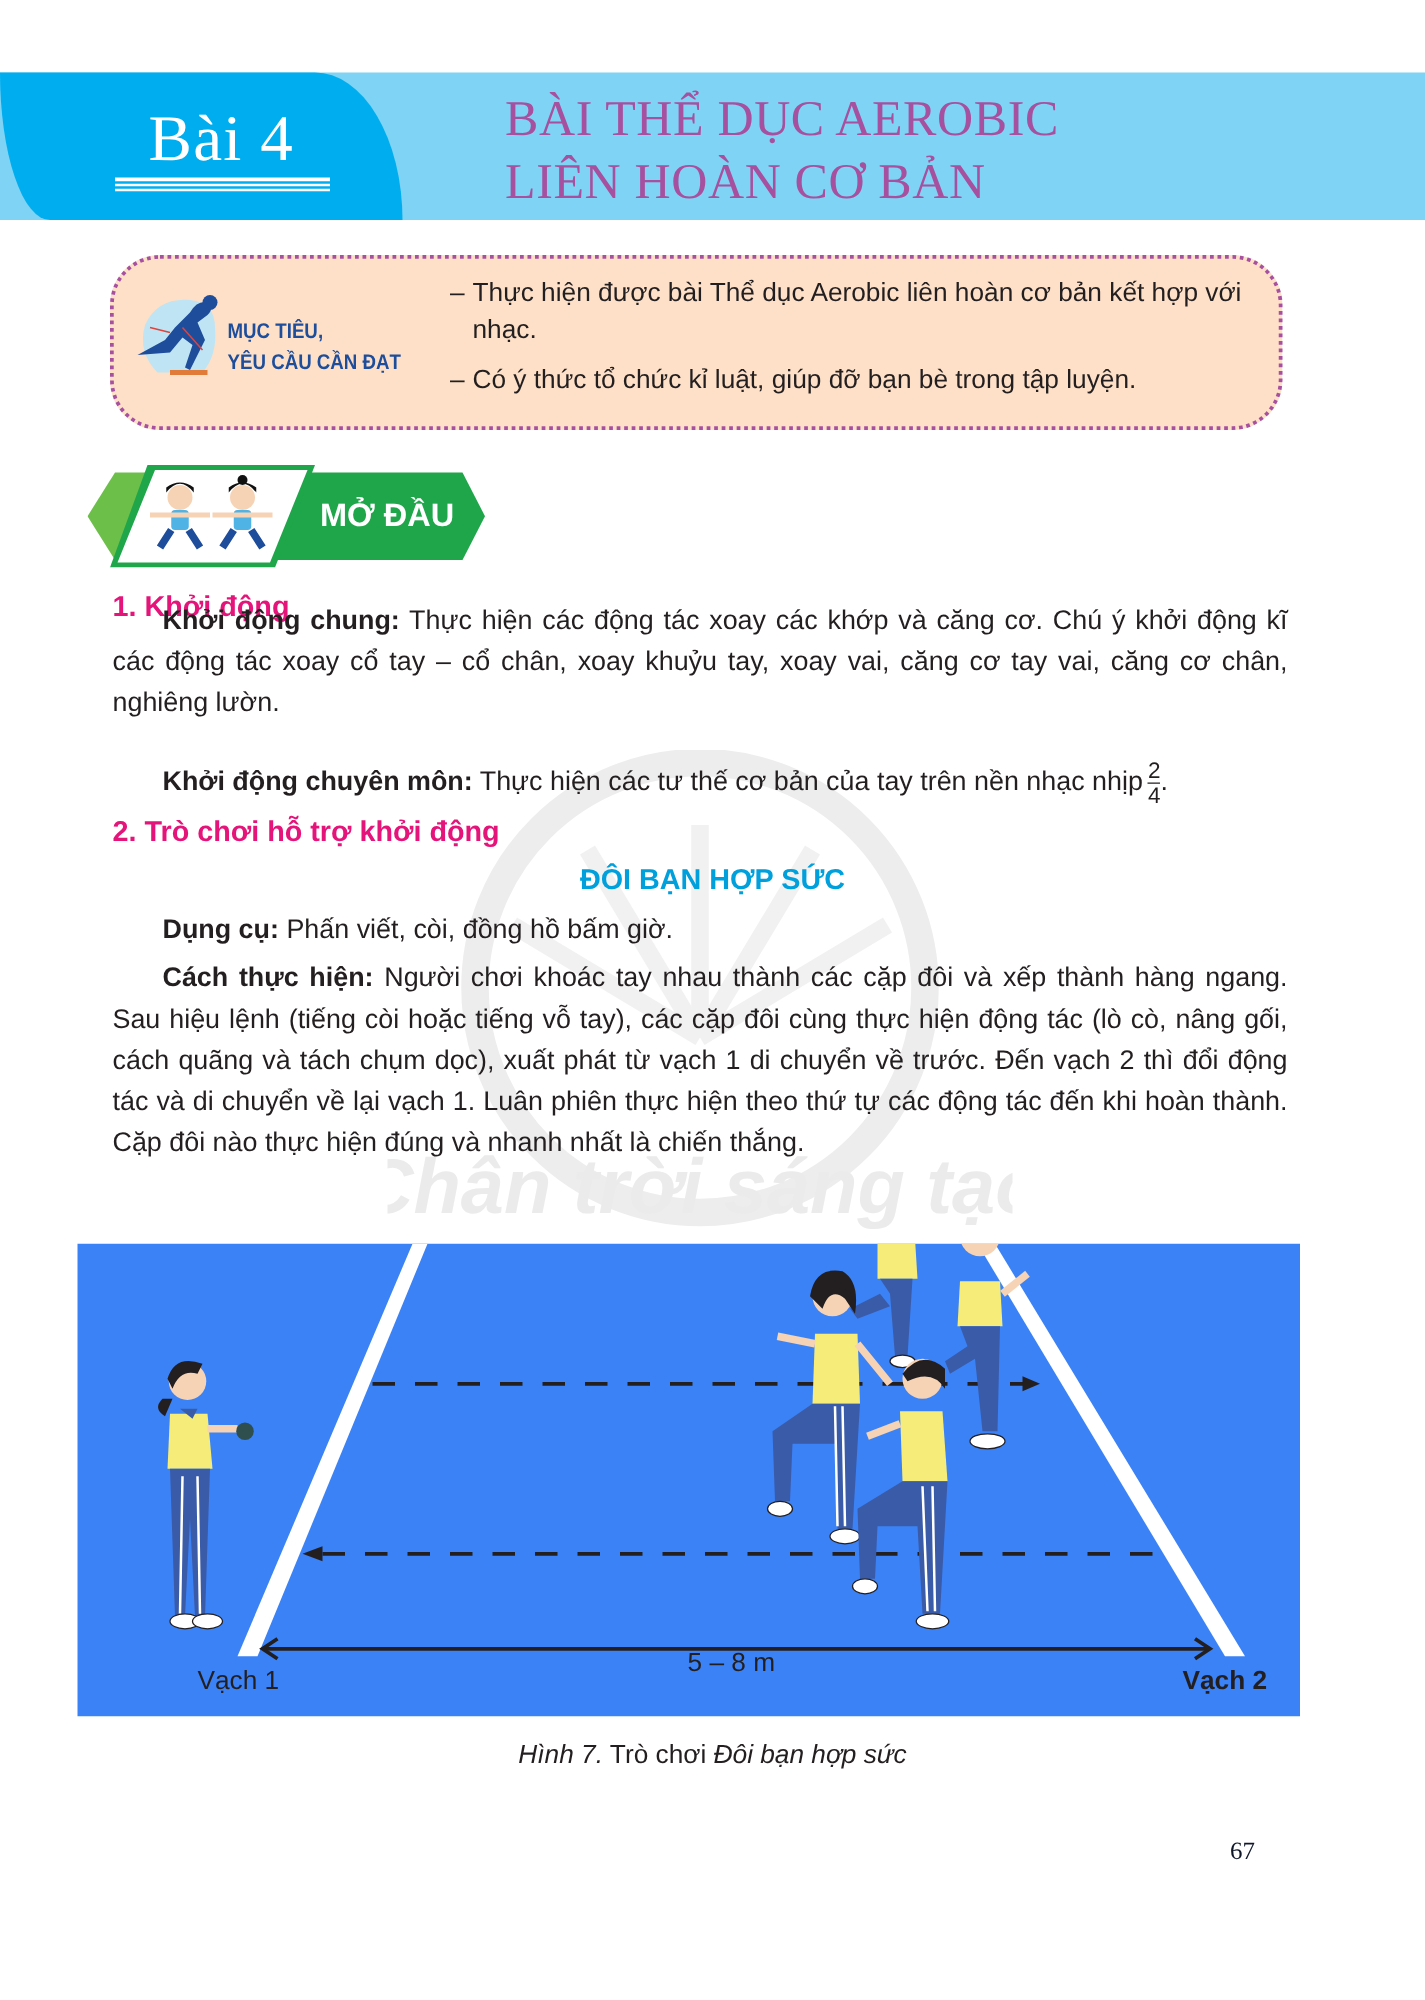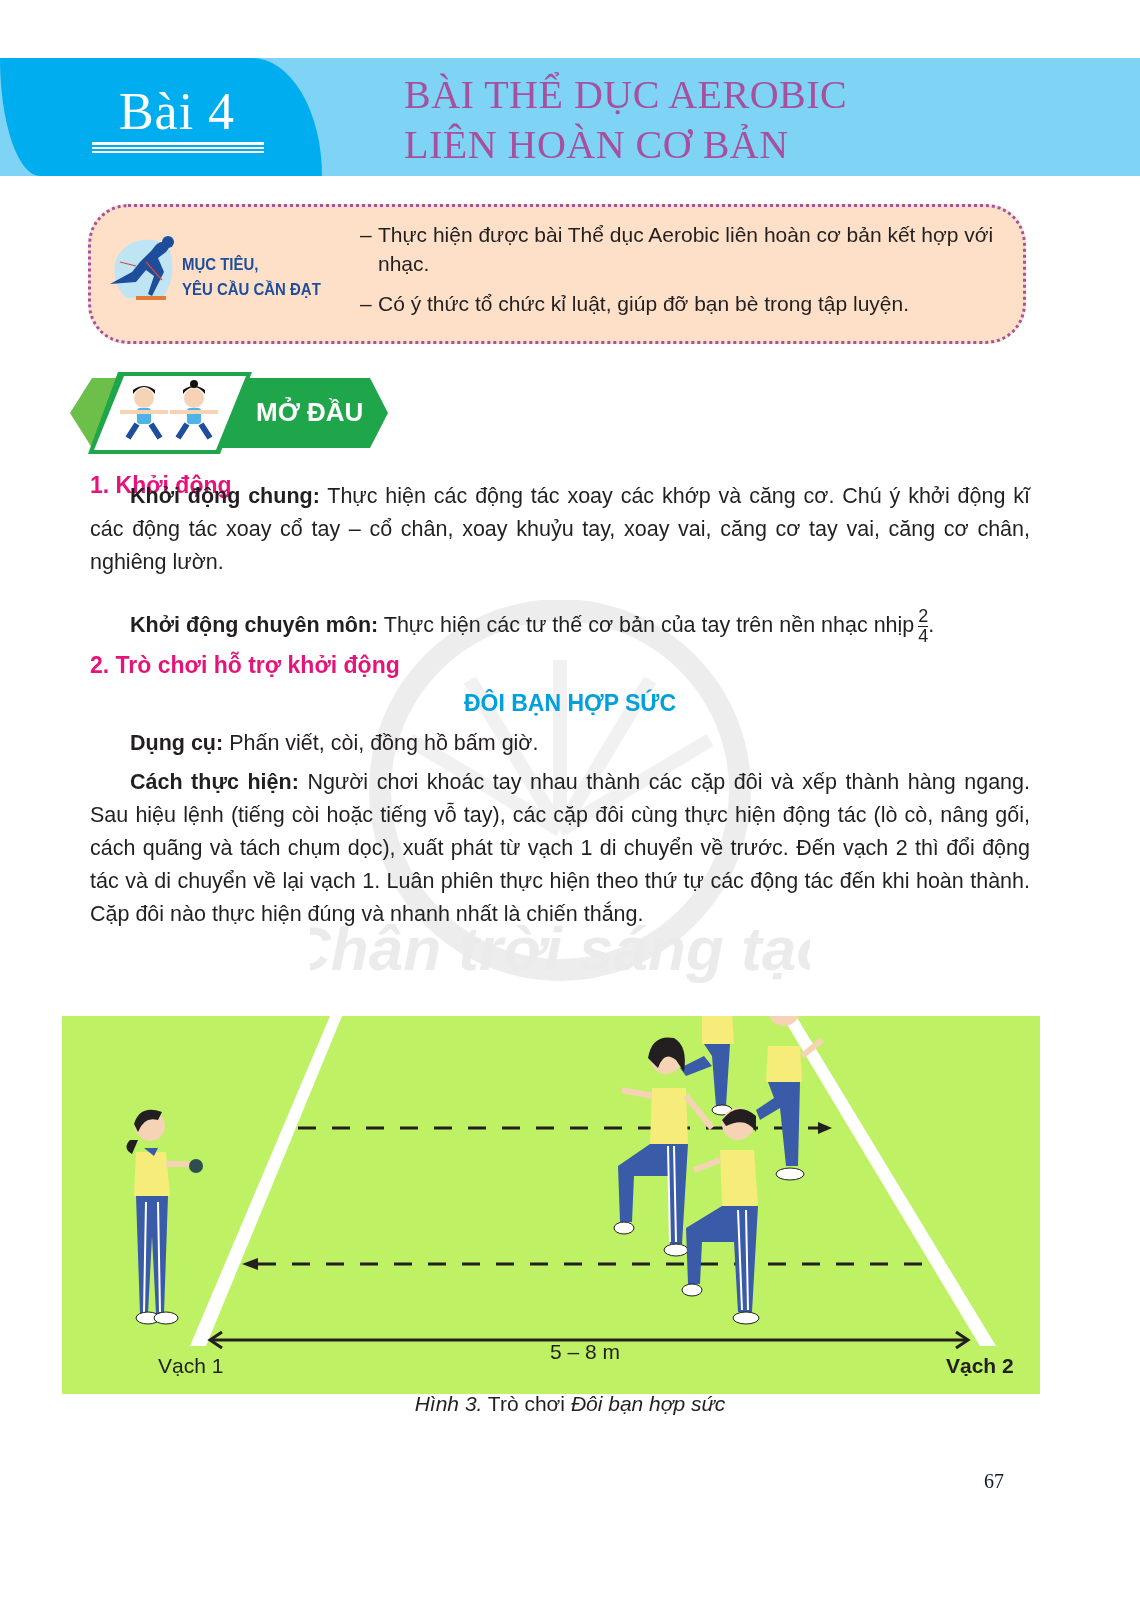--- a/index.html
+++ b/index.html
@@ -32,21 +32,21 @@
   .para .indent { display: inline-block; width: 40px; }
   .para b { font-weight: bold; }
   .frac { display: inline-block; vertical-align: middle; text-align: center; font-size: 18px; line-height: 19px; margin-left: 4px; }
   .frac span { display: block; }
   .game-title { position: absolute; left: 0; width: 1140px; top: 690px; text-align: center; font-weight: bold; font-size: 23px; color: #00a0dc; }
 
   
   .wm { position: absolute; left: 310px; top: 600px; width: 500px; height: 420px; }
 
   
-  .court { position: absolute; left: 62px; top: 1016px; width: 978px; height: 378px; background: #bef264; overflow: hidden; }
+  .court { position: absolute; left: 62px; top: 995px; width: 978px; height: 378px; background: #3b82f6; overflow: hidden; }
   .court svg { position: absolute; left: 0; top: 0; }
   .lbl { position: absolute; font-size: 21px; color: #231f20; }
   .caption { position: absolute; left: 0; width: 1140px; top: 1392px; text-align: center; font-size: 21px; color: #231f20; }
   .caption i { font-style: italic; }
   .page-no { position: absolute; left: 984px; top: 1470px; font-family: "Liberation Serif", serif; font-weight: normal; font-size: 20px; color: #0f172a; }
 </style>
 </head>
 <body>
 
 <div class="banner"></div>
@@ -193,15 +193,15 @@
       <path d="M658 144 L632 154" stroke="#f6d3b5" stroke-width="6"></path>
       <ellipse cx="630" cy="274" rx="10" ry="6" fill="#ffffff" stroke="#231f20"></ellipse>
       <ellipse cx="684" cy="302" rx="13" ry="6" fill="#ffffff" stroke="#231f20"></ellipse>
     </g>
   </svg>
   <div class="lbl" style="left:96px;top:338px;">Vạch 1</div>
   <div class="lbl" style="left:488px;top:324px;">5 – 8 m</div>
   <div class="lbl" style="left:884px;top:338px;font-weight:bold;">Vạch 2</div>
 </div>
 
-<div class="caption"><i>Hình 3.</i><span> Trò chơi </span><i>Đôi bạn hợp sức</i></div>
+<div class="caption"><i>Hình 7.</i><span> Trò chơi </span><i>Đôi bạn hợp sức</i></div>
 
 <div class="page-no">67</div>
 
 </body></html>

